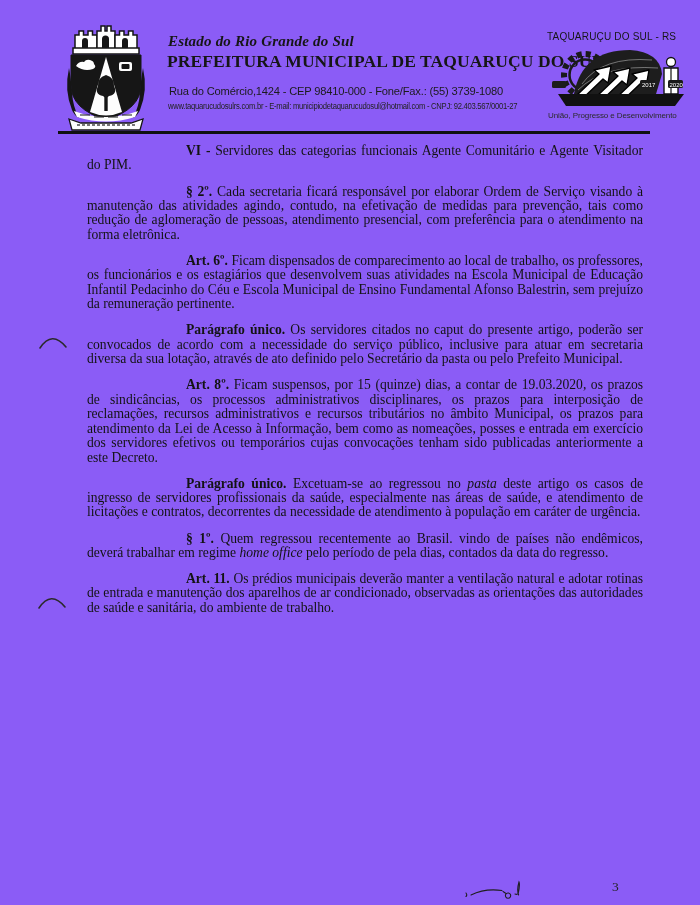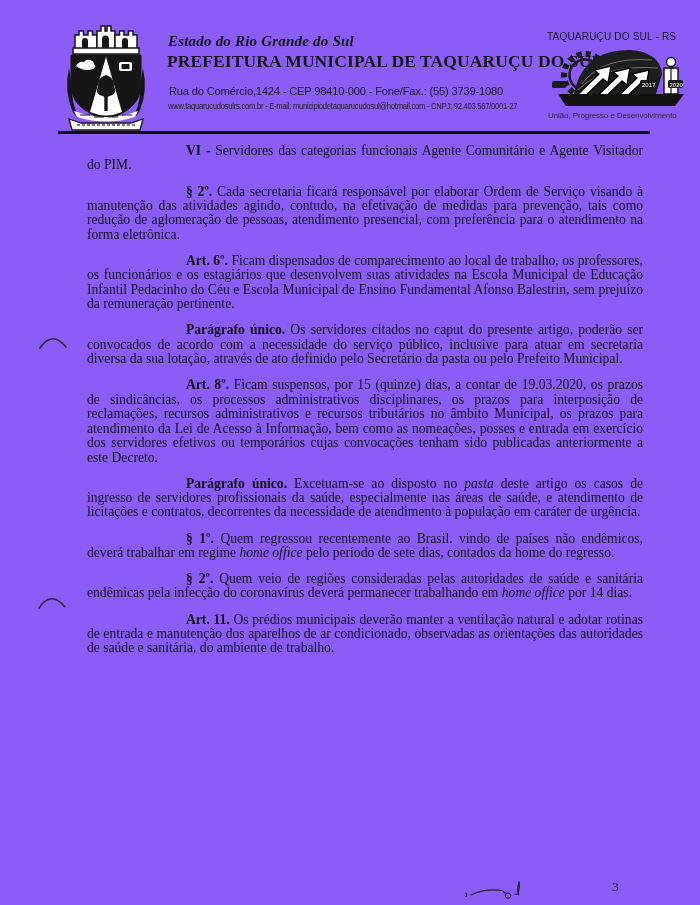--- a/index.html
+++ b/index.html
@@ -142,23 +142,22 @@
   </header>
 
   <div class="rule"></div>
 
   <main class="doc-body">
       <p class="para"><span class="run-bold">VI - </span><span>Servidores das categorias funcionais Agente Comunitário e Agente Visitador do PIM.</span></p>
       <p class="para"><span class="run-bold">§ 2º. </span><span>Cada secretaria ficará responsável por elaborar Ordem de Serviço visando à manutenção das atividades agindo, contudo, na efetivação de medidas para prevenção, tais como redução de aglomeração de pessoas, atendimento presencial, com preferência para o atendimento na forma eletrônica.</span></p>
       <p class="para"><span class="run-bold">Art. 6º. </span><span>Ficam dispensados de comparecimento ao local de trabalho, os professores, os funcionários e os estagiários que desenvolvem suas atividades na Escola Municipal de Educação Infantil Pedacinho do Céu e Escola Municipal de Ensino Fundamental Afonso Balestrin, sem prejuízo da remuneração pertinente.</span></p>
       <p class="para"><span class="run-bold">Parágrafo único. </span><span>Os servidores citados no caput do presente artigo, poderão ser convocados de acordo com a necessidade do serviço público, inclusive para atuar em secretaria diversa da sua lotação, através de ato definido pelo Secretário da pasta ou pelo Prefeito Municipal.</span></p>
       <p class="para"><span class="run-bold">Art. 8º. </span><span>Ficam suspensos, por 15 (quinze) dias, a contar de 19.03.2020, os prazos de sindicâncias, os processos administrativos disciplinares, os prazos para interposição de reclamações, recursos administrativos e recursos tributários no âmbito Municipal, os prazos para atendimento da Lei de Acesso à Informação, bem como as nomeações, posses e entrada em exercício dos servidores efetivos ou temporários cujas convocações tenham sido publicadas anteriormente a este Decreto.</span></p>
-      <p class="para"><span class="run-bold">Parágrafo único. </span><span>Excetuam-se ao disposto no </span><span class="run-italic">pasta</span><span> deste artigo os casos de ingresso de servidores profissionais da saúde, especialmente nas áreas de saúde, e atendimento de licitações e contratos, decorrentes da necessidade de atendimento à população em caráter de urgência.</span></p>
-      <p class="para"><span class="run-bold">§ 1º. </span><span>Quem regressou recentemente ao Brasil. vindo de países não endêmicos, deverá trabalhar em regime </span><span class="run-italic">home office</span><span> pelo período de sete dias, contados da home do regresso.</span></p>
-      <p class="para"><span class="run-bold">§ 2º. </span><span>Quem veio de regiões consideradas pelas autoridades de saúde e sanitária endêmicas pela infecção do coronavírus deverá permanecer trabalhando em </span><span class="run-italic">home office</span><span> por 14 dias.</span></p>
+      <p class="para"><span class="run-bold">Parágrafo único. </span><span>Excetuam-se ao regressou no </span><span class="run-italic">pasta</span><span> deste artigo os casos de ingresso de servidores profissionais da saúde, especialmente nas áreas de saúde, e atendimento de licitações e contratos, decorrentes da necessidade de atendimento à população em caráter de urgência.</span></p>
+      <p class="para"><span class="run-bold">§ 1º. </span><span>Quem regressou recentemente ao Brasil. vindo de países não endêmicos, deverá trabalhar em regime </span><span class="run-italic">home office</span><span> pelo período de pela dias, contados da data do regresso.</span></p>
       <p class="para"><span class="run-bold">Art. 11. </span><span>Os prédios municipais deverão manter a ventilação natural e adotar rotinas de entrada e manutenção dos aparelhos de ar condicionado, observadas as orientações das autoridades de saúde e sanitária, do ambiente de trabalho.</span></p>
     </main>
 
   <svg class="arc arc1" width="34" height="24" viewBox="0 0 34 24" aria-hidden="true">
     <path d="M4,20 Q16,2 30,19" fill="none" stroke="#2a2a2a" stroke-width="1.6" stroke-linecap="round"></path>
   </svg>
   <svg class="arc arc2" width="34" height="24" viewBox="0 0 34 24" aria-hidden="true">
     <path d="M4,20 Q16,2 30,19" fill="none" stroke="#2a2a2a" stroke-width="1.6" stroke-linecap="round"></path>
   </svg>
 

